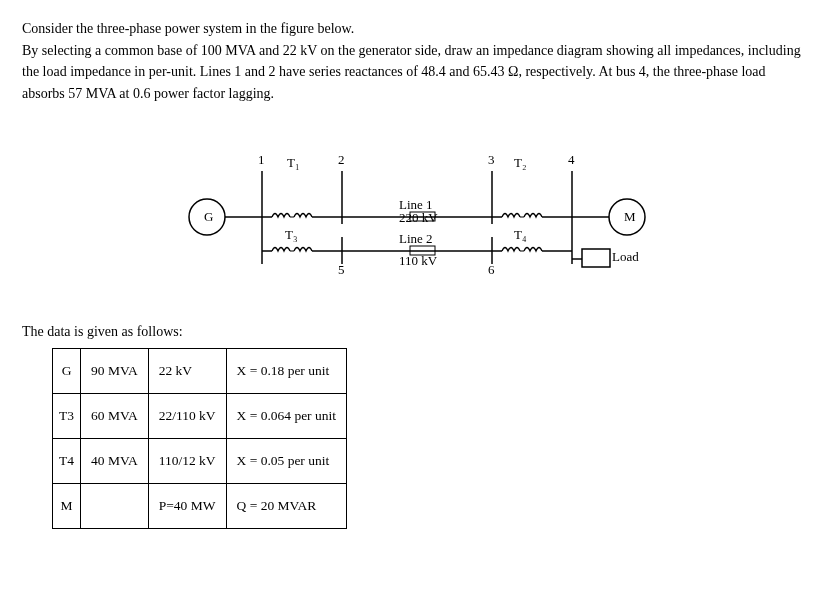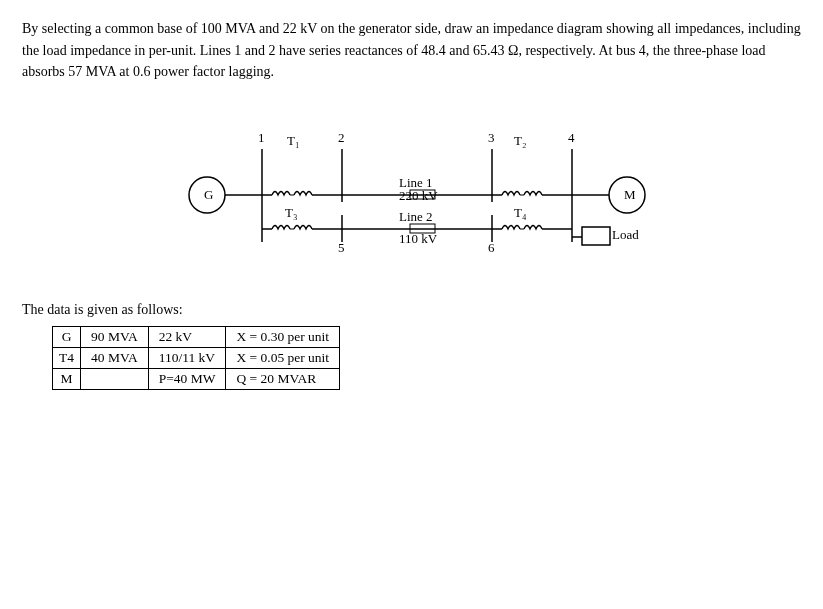--- a/index.html
+++ b/index.html
@@ -30,33 +30,34 @@
     }
     .data-section p {
       margin-bottom: 8px;
     }
     table.data-table {
       border-collapse: collapse;
       margin-left: 30px;
     }
     table.data-table td {
       border: 1px solid #000;
-      padding: 2px 10px;
+      padding: 14px 10px;
       font-size: 13.5px;
       white-space: nowrap;
     }
     table.data-table td:first-child {
       padding: 2px 6px;
       text-align: center;
     }
   </style>
 </head>
 <body>
 
 <div class="problem-text">
+  <p>Consider the three-phase power system in the figure below.</p>
   <p>By selecting a common base of 100 MVA and 22 kV on the generator side, draw an impedance diagram showing all impedances, including the load impedance in per-unit. Lines 1 and 2 have series reactances of 48.4 and 65.43 Ω, respectively. At bus 4, the three-phase load absorbs 57 MVA at 0.6 power factor lagging.</p>
 </div>
 
 <div class="diagram-area">
   <svg width="560" height="185">
 
     <line x1="130" y1="52" x2="130" y2="145" stroke="#000" stroke-width="1.5"></line>
 
     <line x1="210" y1="52" x2="210" y2="105" stroke="#000" stroke-width="1.5"></line>
 
@@ -147,26 +148,32 @@
 </div>
 
 <div class="data-section">
   <p>The data is given as follows:</p>
   <table class="data-table">
     <tbody id="data-tbody">
         <tr>
           <td>G</td>
           <td>90 MVA</td>
           <td>22 kV</td>
-          <td>X = 0.30 per unit</td>
+          <td>X = 0.18 per unit</td>
+        </tr>
+        <tr>
+          <td>T3</td>
+          <td>60 MVA</td>
+          <td>22/110 kV</td>
+          <td>X = 0.064 per unit</td>
         </tr>
         <tr>
           <td>T4</td>
           <td>40 MVA</td>
-          <td>110/11 kV</td>
+          <td>110/12 kV</td>
           <td>X = 0.05 per unit</td>
         </tr>
         <tr>
           <td>M</td>
           <td></td>
           <td>P=40 MW</td>
           <td>Q = 20 MVAR</td>
         </tr>
       </tbody>
   </table>

